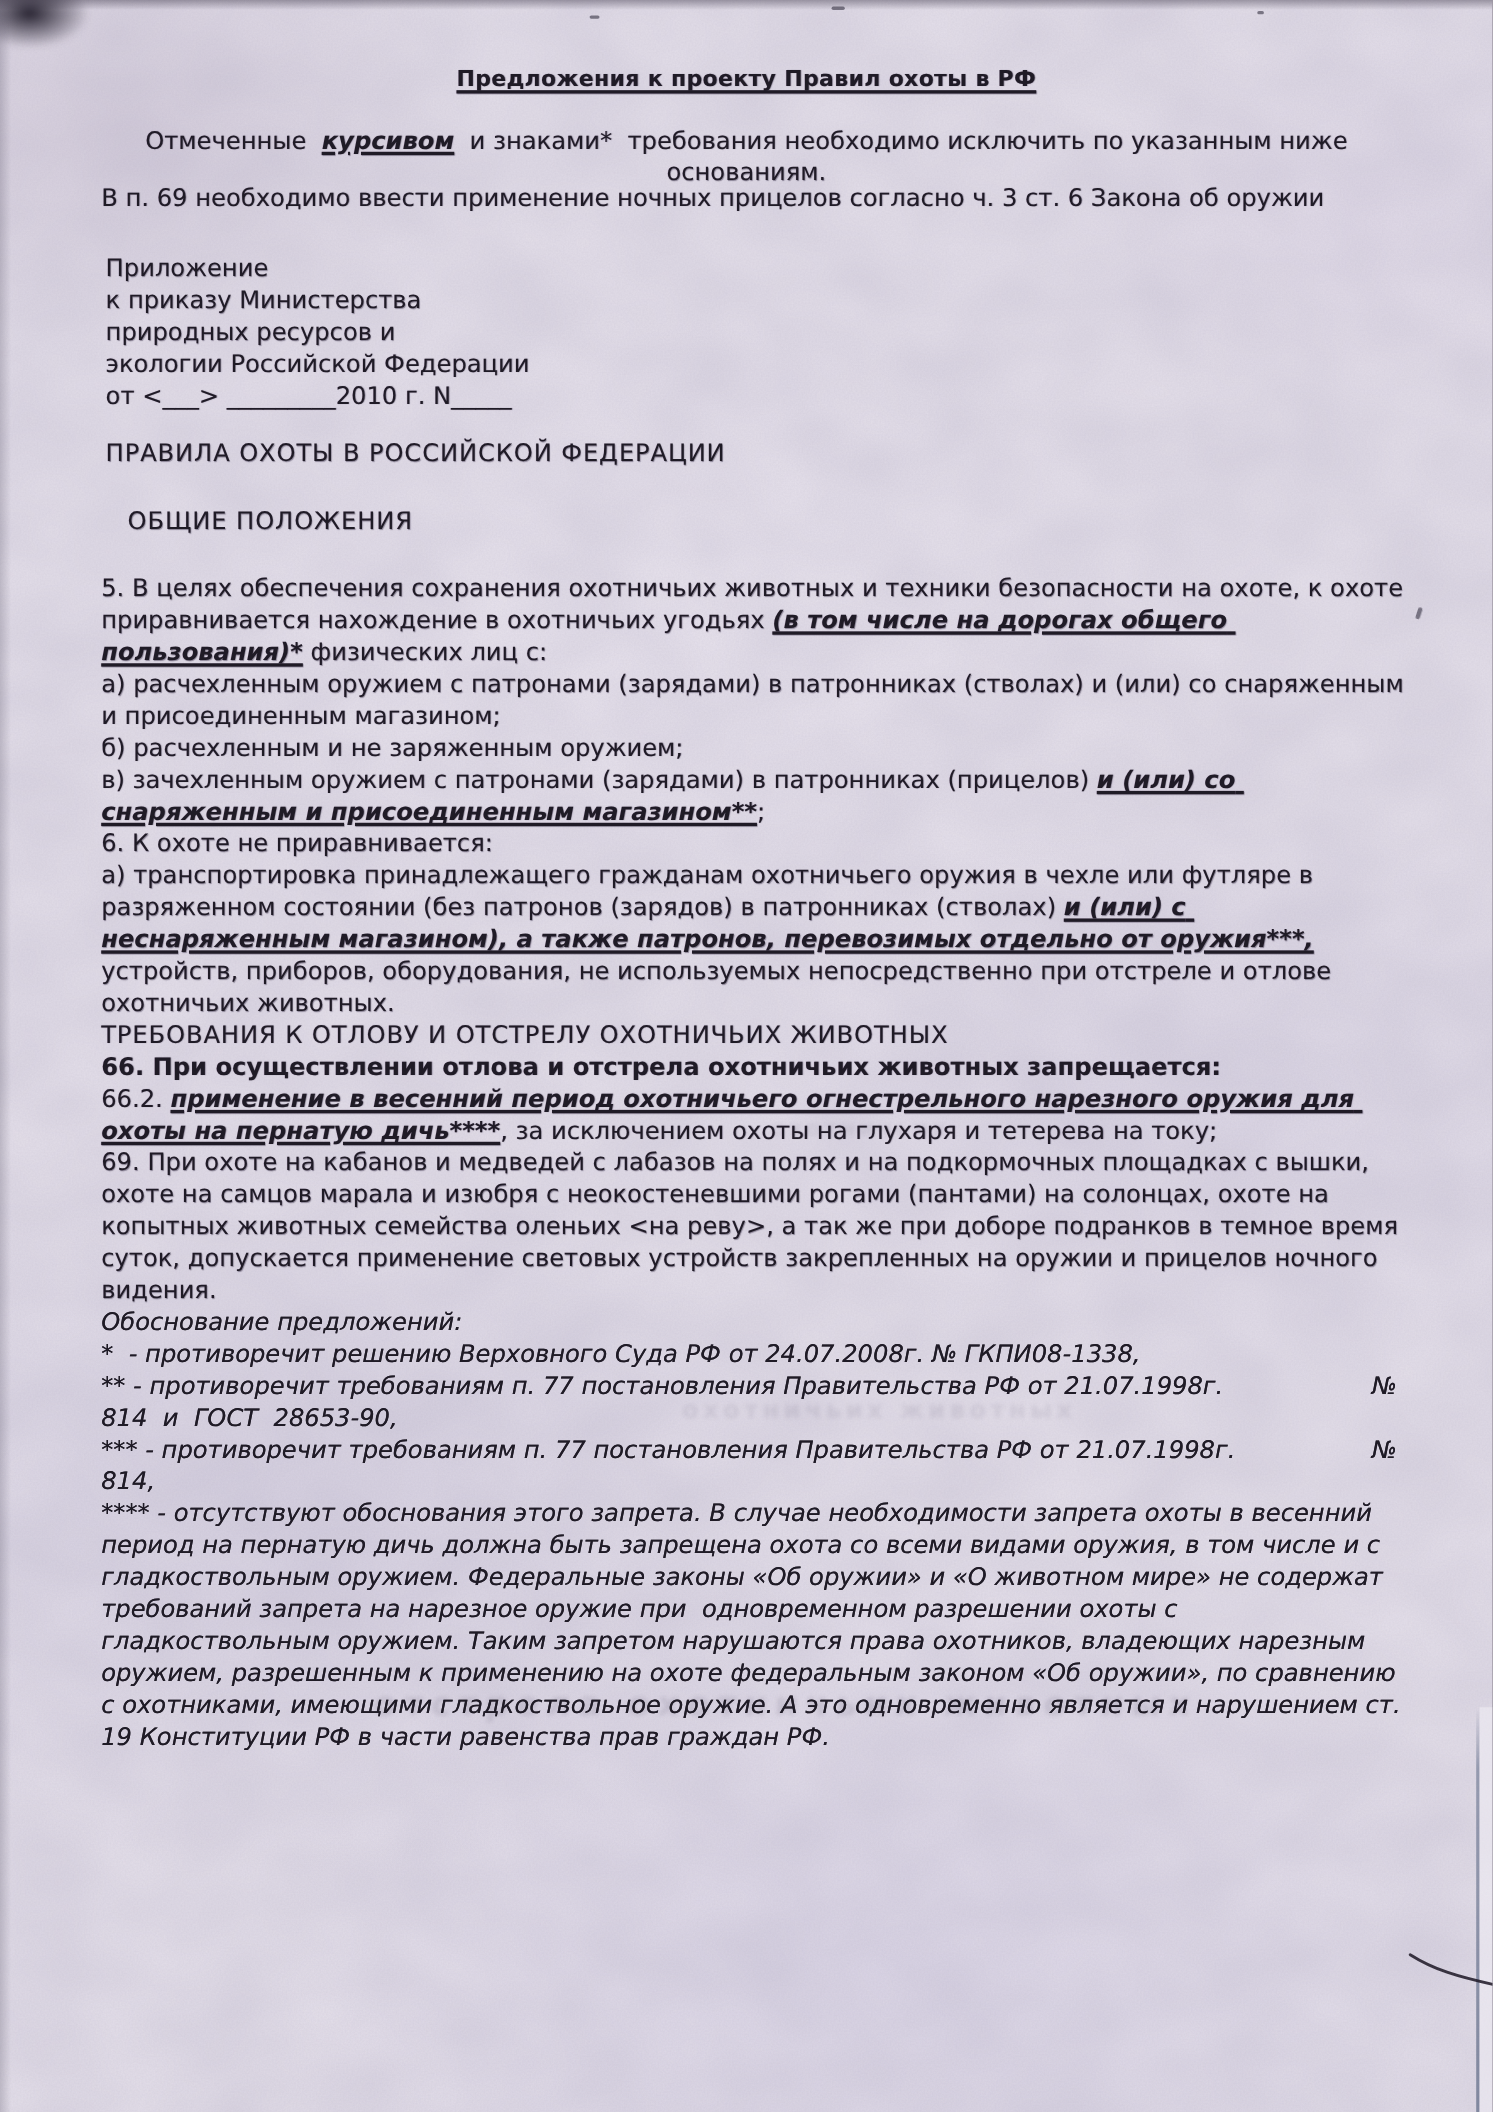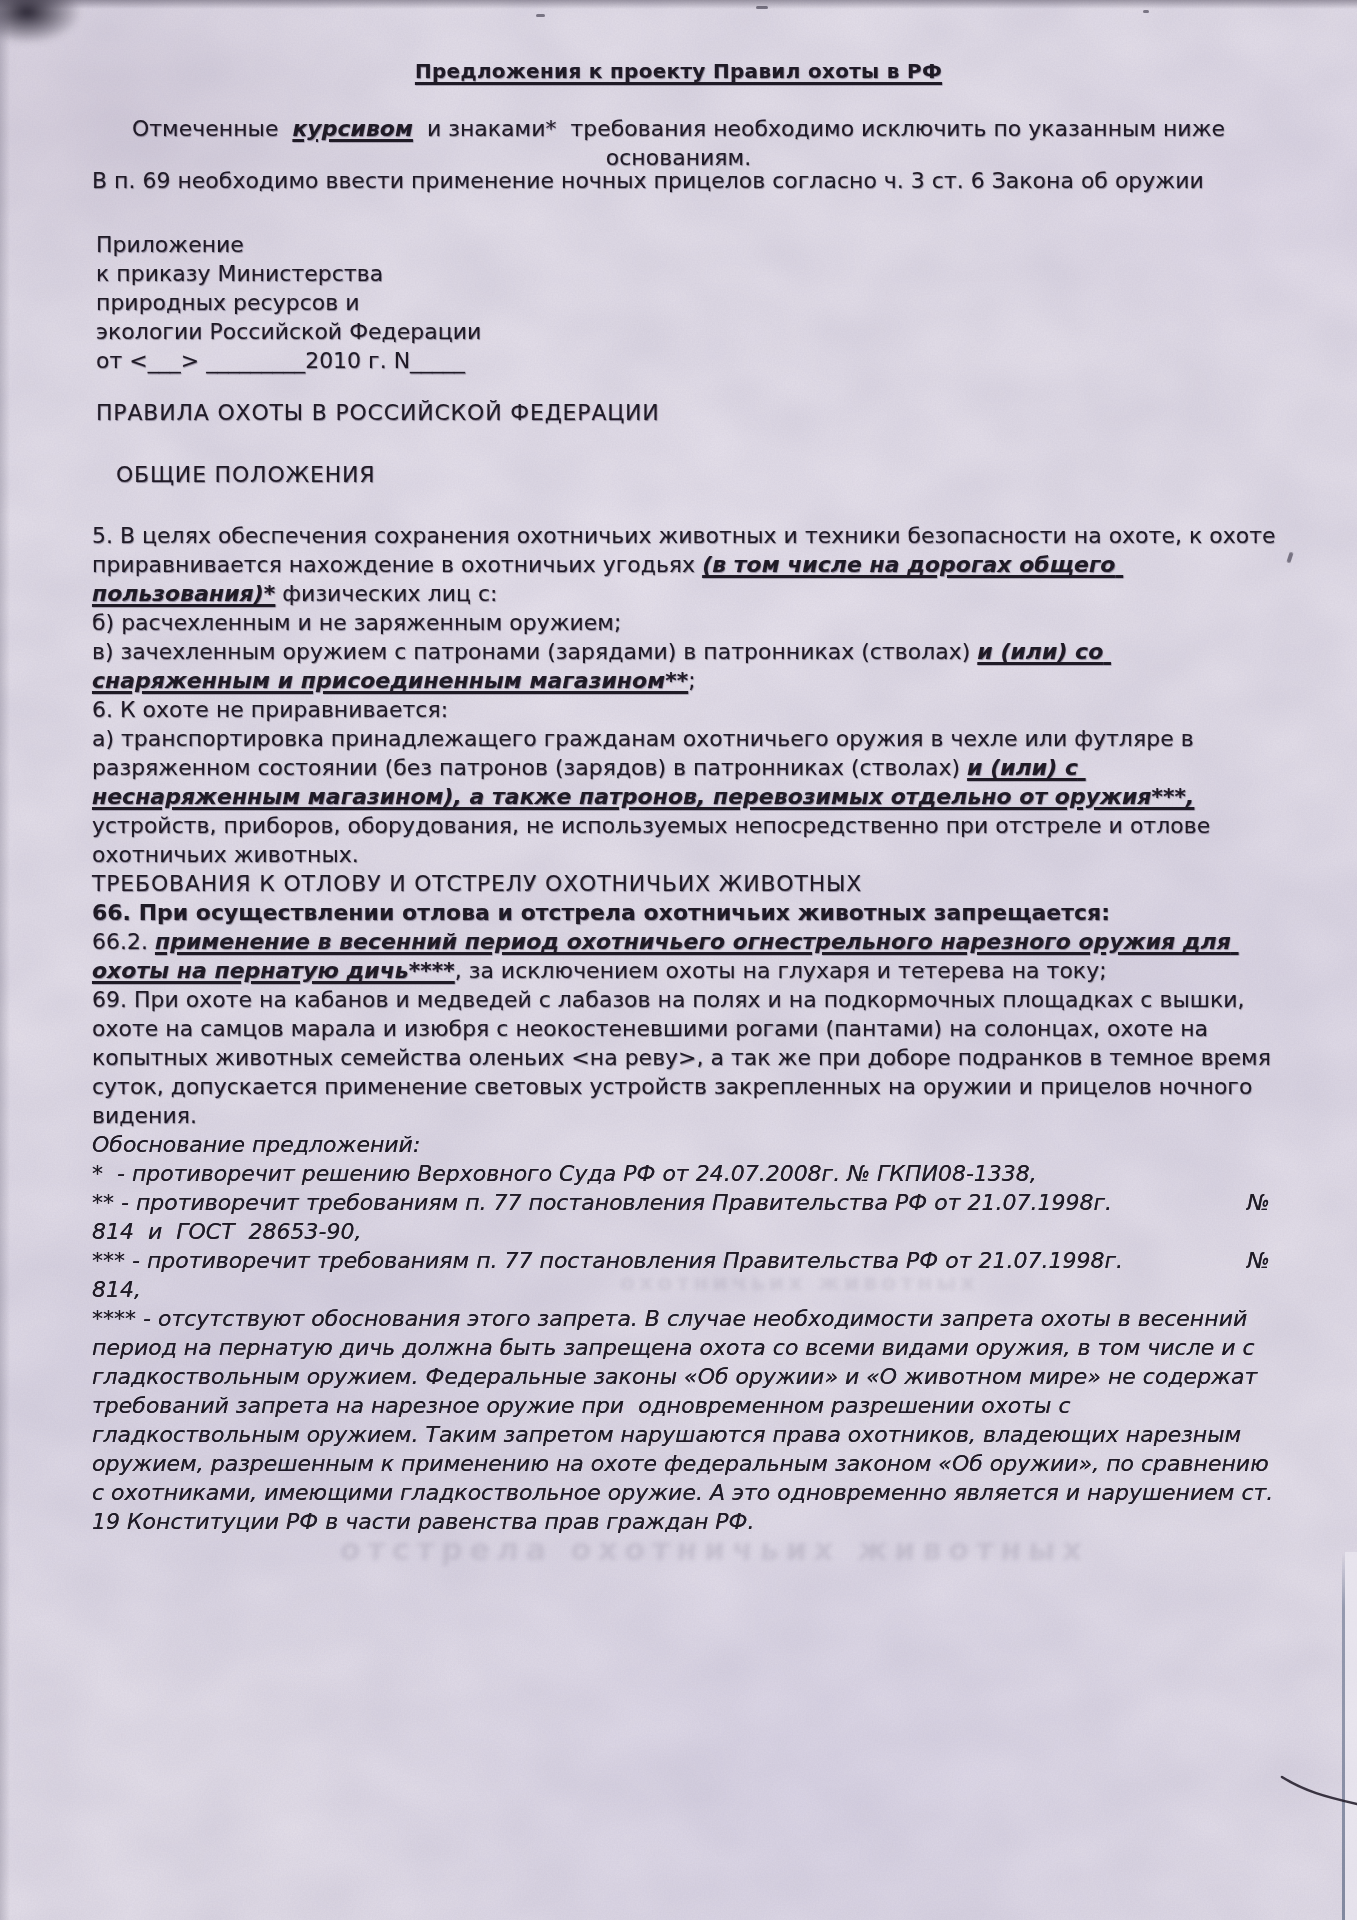--- a/index.html
+++ b/index.html
@@ -114,22 +114,23 @@
       <div>природных ресурсов и</div>
       <div>экологии Российской Федерации</div>
       <div>от &lt;___&gt; _________2010 г. N_____</div>
     </div>
 
     <div class="h caps h-rules">ПРАВИЛА ОХОТЫ В РОССИЙСКОЙ ФЕДЕРАЦИИ</div>
     <div class="h caps h-general">ОБЩИЕ ПОЛОЖЕНИЯ</div>
 
     <div class="flow">
       <p class="para"><span>5. В целях обеспечения сохранения охотничьих животных и техники безопасности на охоте, к охоте приравнивается нахождение в охотничьих угодьях </span><span class="em">(в том числе на дорогах общего пользования)*</span><span> физических лиц с:</span></p>
+      <p class="para">а) расчехленным оружием с патронами (зарядами) в патронниках (стволах) и (или) со снаряженным и присоединенным магазином;</p>
       <p class="para">б) расчехленным и не заряженным оружием;</p>
-      <p class="para"><span>в) зачехленным оружием с патронами (зарядами) в патронниках (стволах) </span><span class="em">и (или) со снаряженным и присоединенным магазином**</span><span>;</span></p>
+      <p class="para"><span>в) зачехленным оружием с патронами (зарядами) в патронниках (прицелов) </span><span class="em">и (или) со снаряженным и присоединенным магазином**</span><span>;</span></p>
       <p class="para">6. К охоте не приравнивается:</p>
       <p class="para"><span>а) транспортировка принадлежащего гражданам охотничьего оружия в чехле или футляре в разряженном состоянии (без патронов (зарядов) в патронниках (стволах) </span><span class="em">и (или) с неснаряженным магазином), а также патронов, перевозимых отдельно от оружия***,</span><span> устройств, приборов, оборудования, не используемых непосредственно при отстреле и отлове охотничьих животных.</span></p>
 
       <p class="h caps mt-req">ТРЕБОВАНИЯ К ОТЛОВУ И ОТСТРЕЛУ ОХОТНИЧЬИХ ЖИВОТНЫХ</p>
 
       <p class="para bold mt-66">66. При осуществлении отлова и отстрела охотничьих животных запрещается:</p>
       <p class="para"><span>66.2. </span><span class="em">применение в весенний период охотничьего огнестрельного нарезного оружия для охоты на пернатую дичь****</span><span>, за исключением охоты на глухаря и тетерева на току;</span></p>
       <p class="para">69. При охоте на кабанов и медведей с лабазов на полях и на подкормочных площадках с вышки, охоте на самцов марала и изюбря с неокостеневшими рогами (пантами) на солонцах, охоте на копытных животных семейства оленьих &lt;на реву&gt;, а так же при доборе подранков в темное время суток, допускается применение световых устройств закрепленных на оружии и прицелов ночного видения.</p>
 
       <p class="it mt-just">Обоснование предложений:</p>

